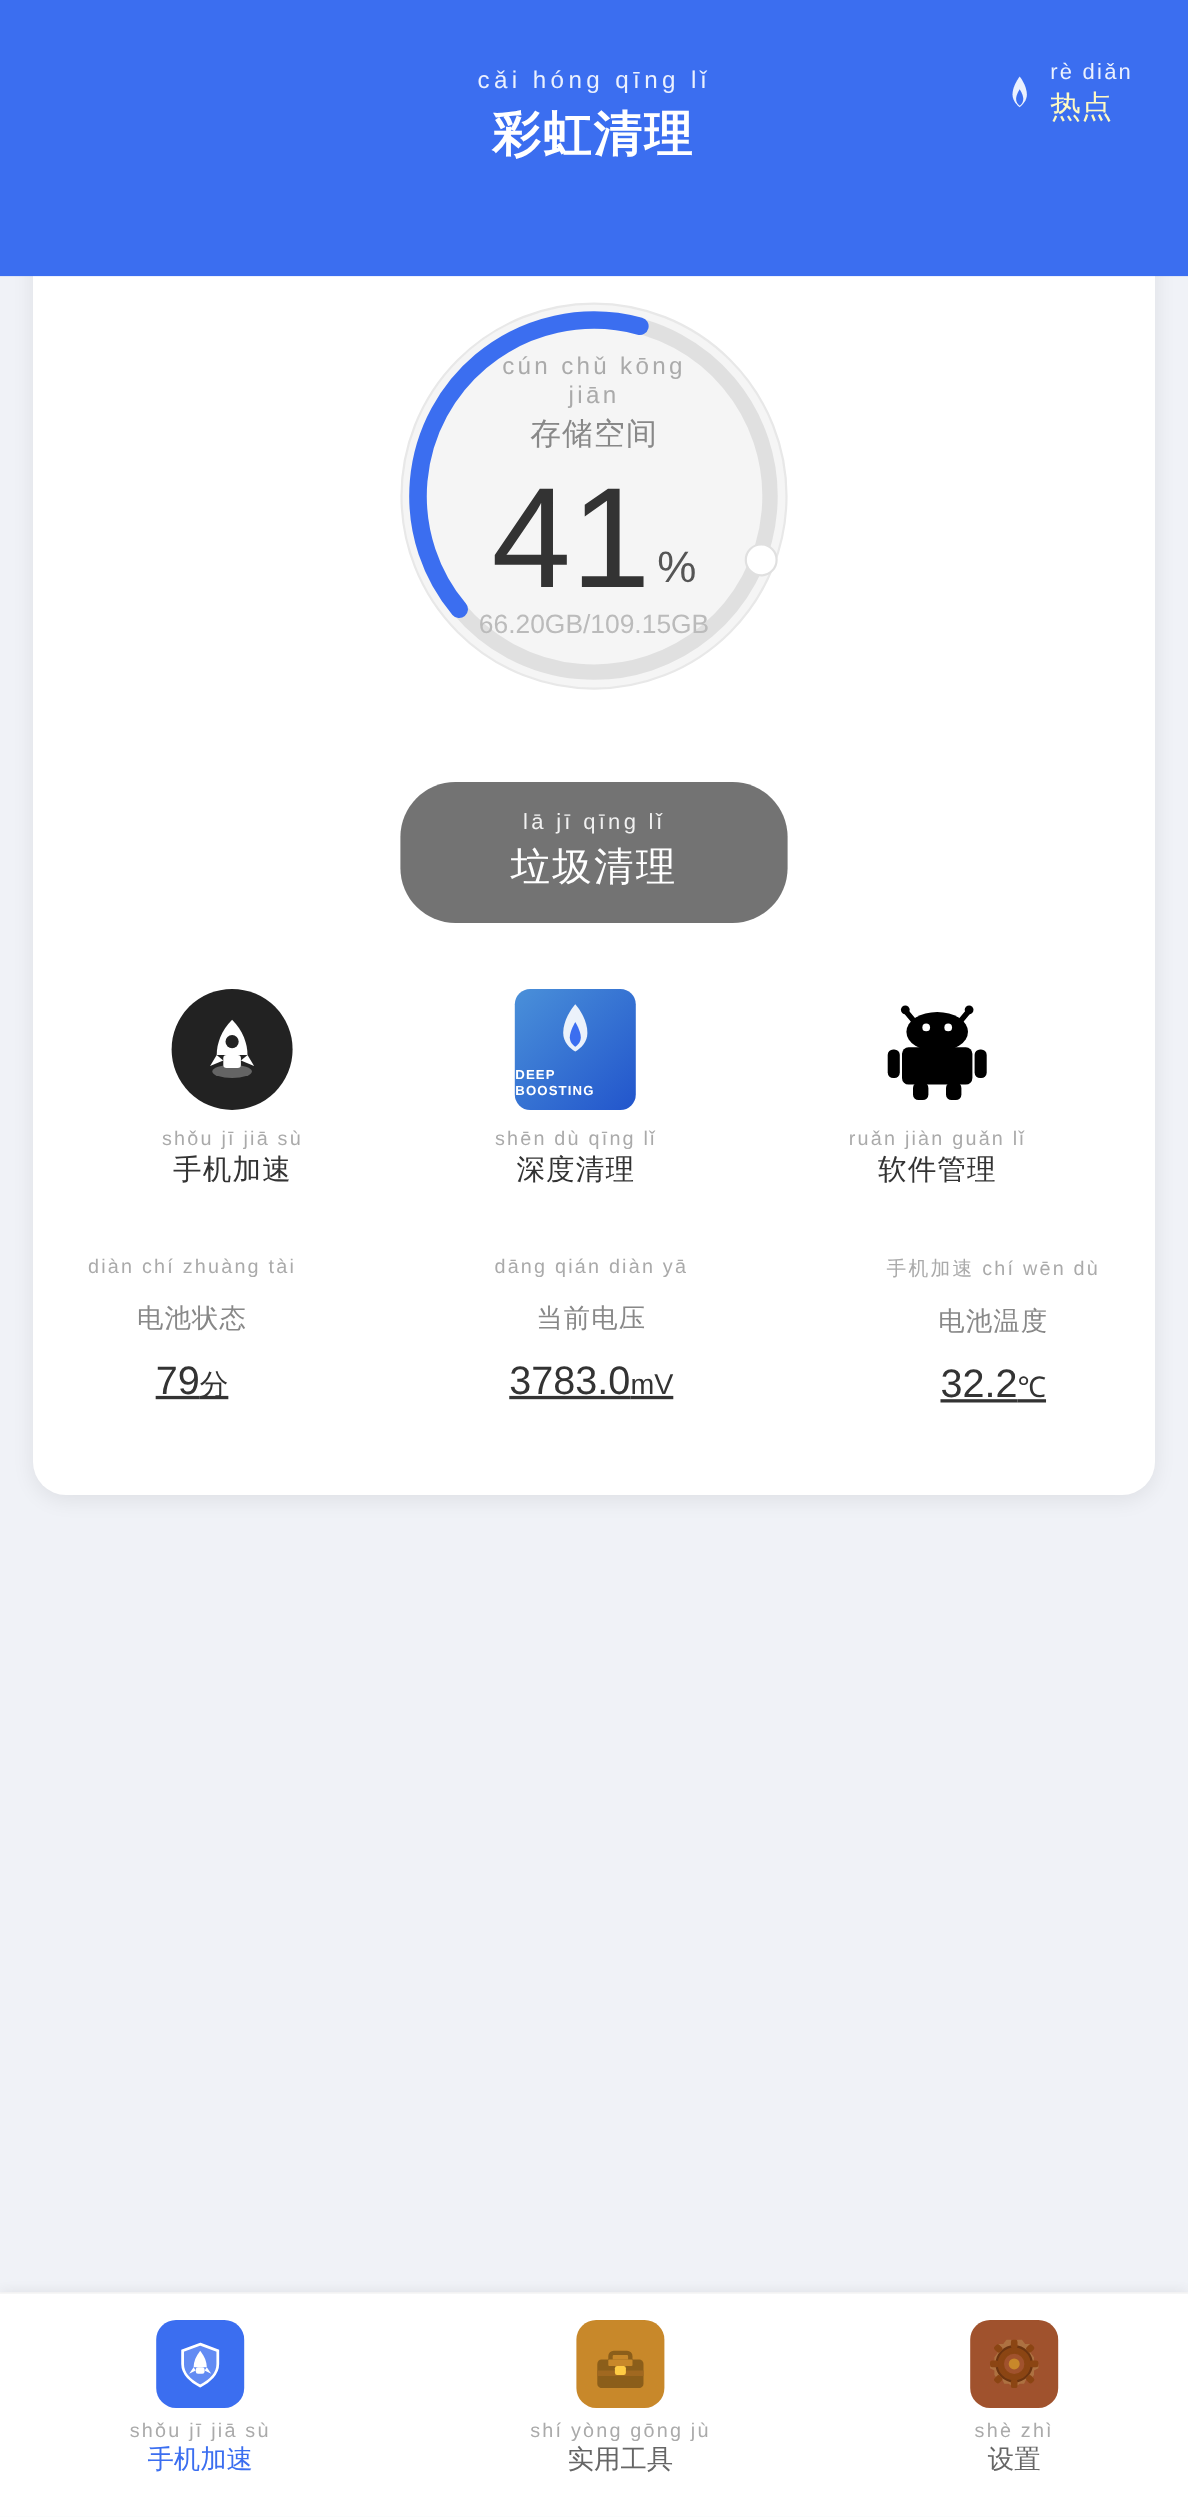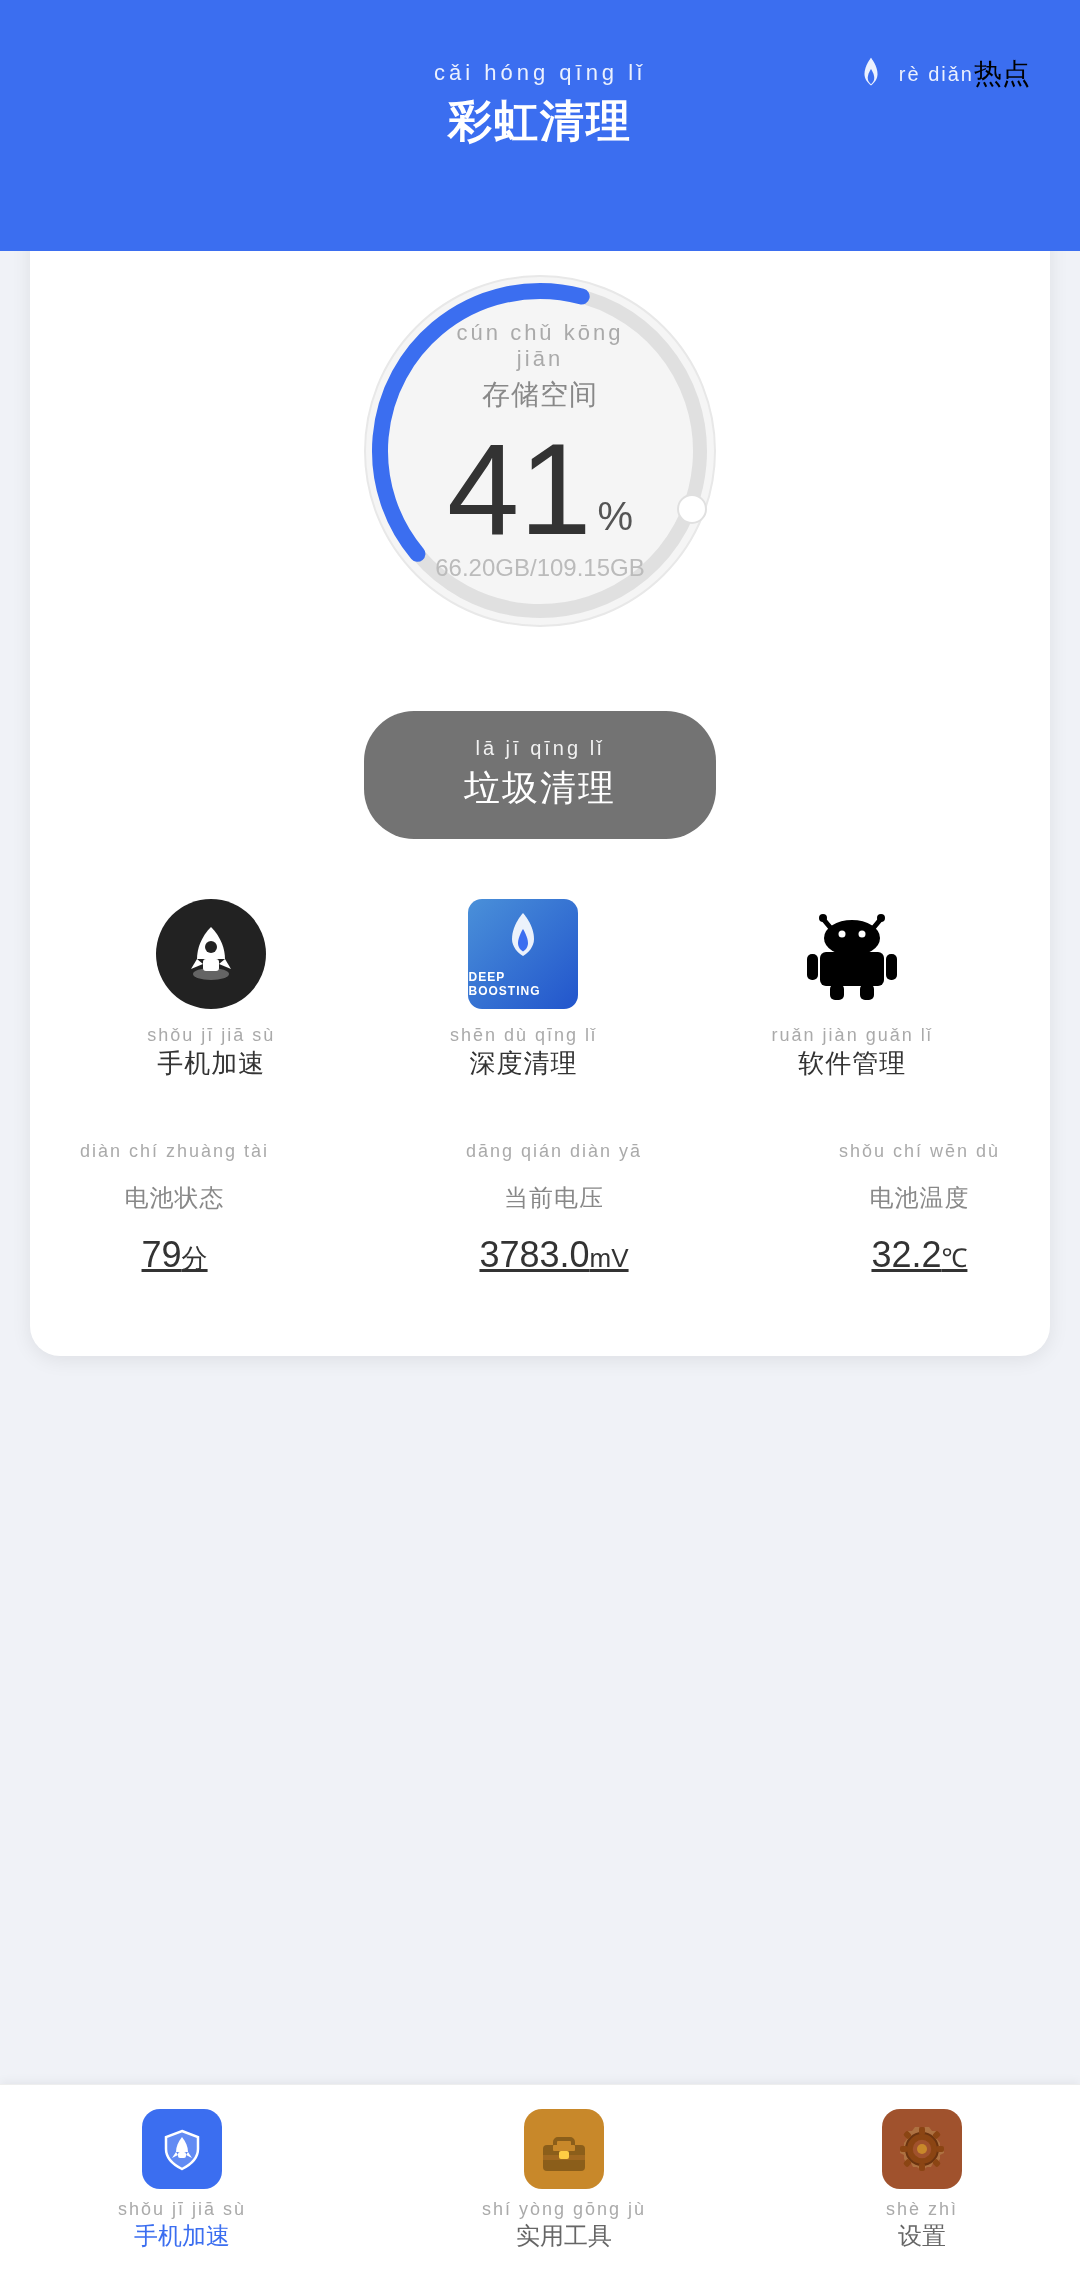--- a/index.html
+++ b/index.html
@@ -35,33 +35,33 @@
       color: white;
     }
 
     .header-hot-point .fire-icon {
       width: 36px;
       height: 36px;
     }
 
     .hot-point-label {
       display: flex;
-      flex-direction: row;
-      align-items: center;
+      flex-direction: column;
+      align-items: flex-start;
     }
 
     .hot-point-pinyin {
       font-size: 20px;
       color: rgba(255,255,255,0.9);
       letter-spacing: 2px;
     }
 
     .hot-point-text {
       font-size: 28px;
-      color: #000000;
+      color: #fef9c3;
       font-weight: 500;
     }
 
     .app-title-pinyin {
       font-size: 22px;
       color: rgba(255,255,255,0.9);
       letter-spacing: 4px;
       margin-bottom: 6px;
     }
 
@@ -503,21 +503,21 @@
           <span class="battery-stat-value">79<span class="unit">分</span></span>
         </div>
 
         <div class="battery-stat">
           <span class="battery-stat-pinyin">dāng qián diàn yā</span>
           <span class="battery-stat-label">当前电压</span>
           <span class="battery-stat-value">3783.0<span class="unit">mV</span></span>
         </div>
 
         <div class="battery-stat">
-          <span class="battery-stat-pinyin">shǒu chí wēn dù</span>
+          <span class="battery-stat-pinyin">手机加速 chí wēn dù</span>
           <span class="battery-stat-label">电池温度</span>
           <span class="battery-stat-value">32.2<span class="unit">℃</span></span>
         </div>
       </div>
     </div>
   </div>
 </div>
 
 <div class="bottom-nav">
 

